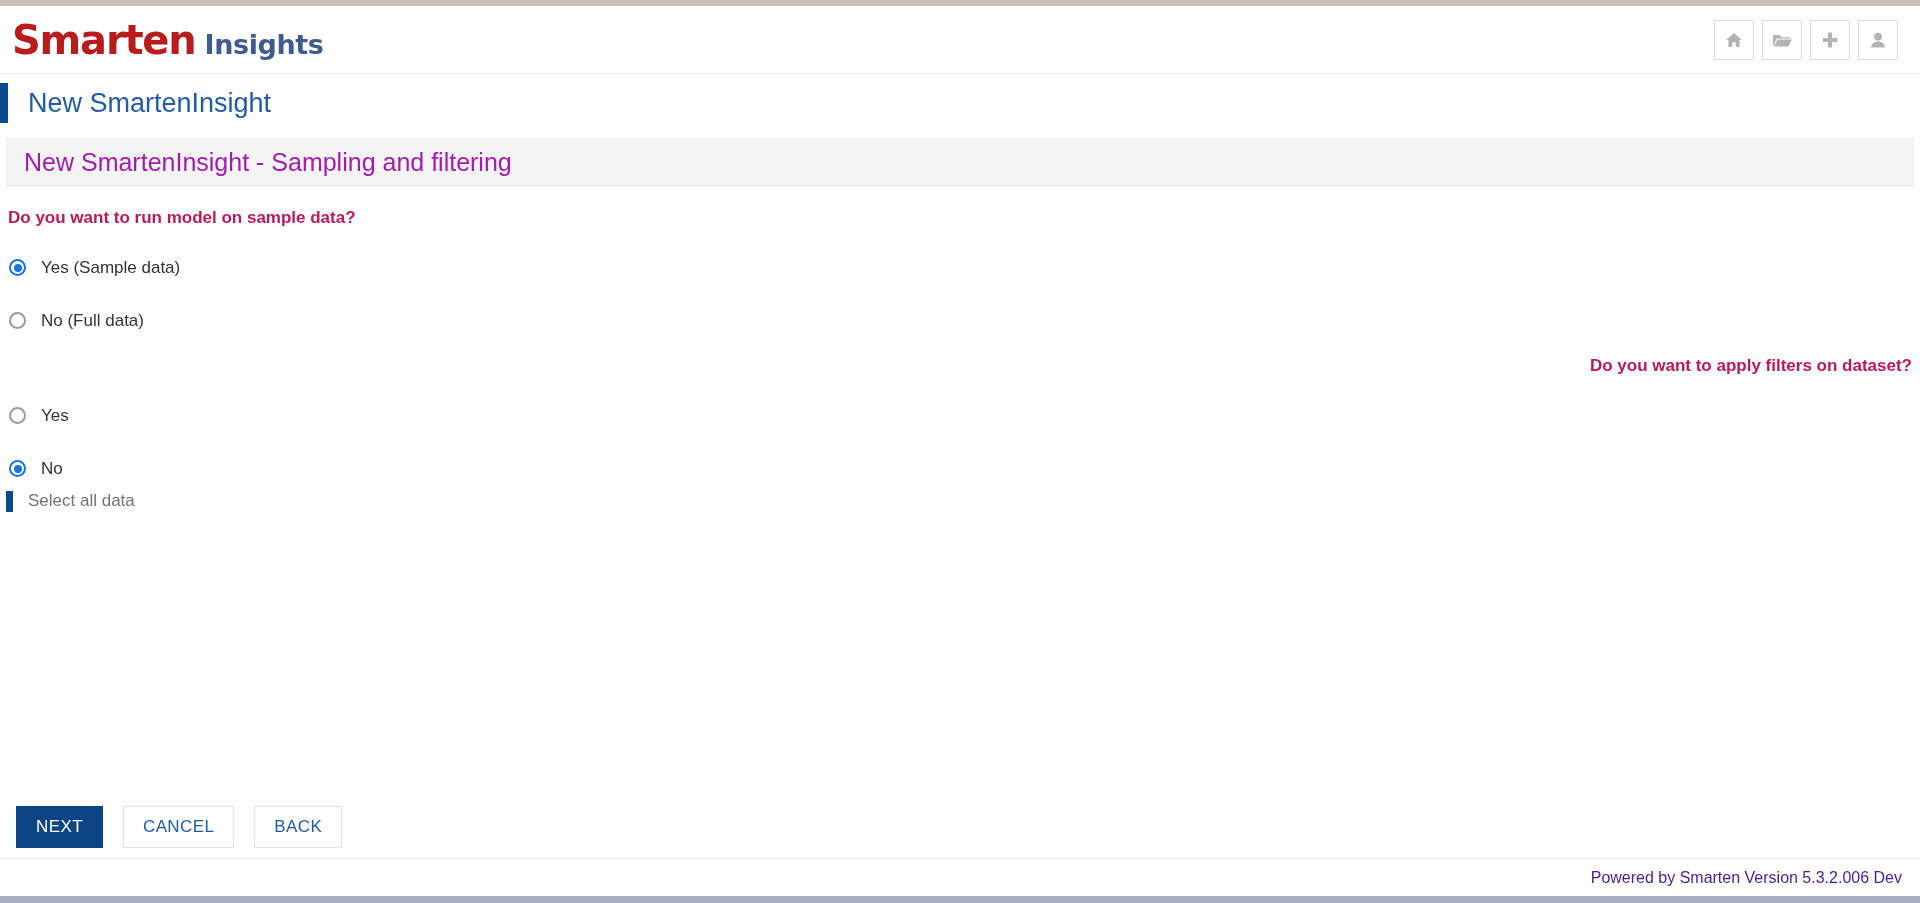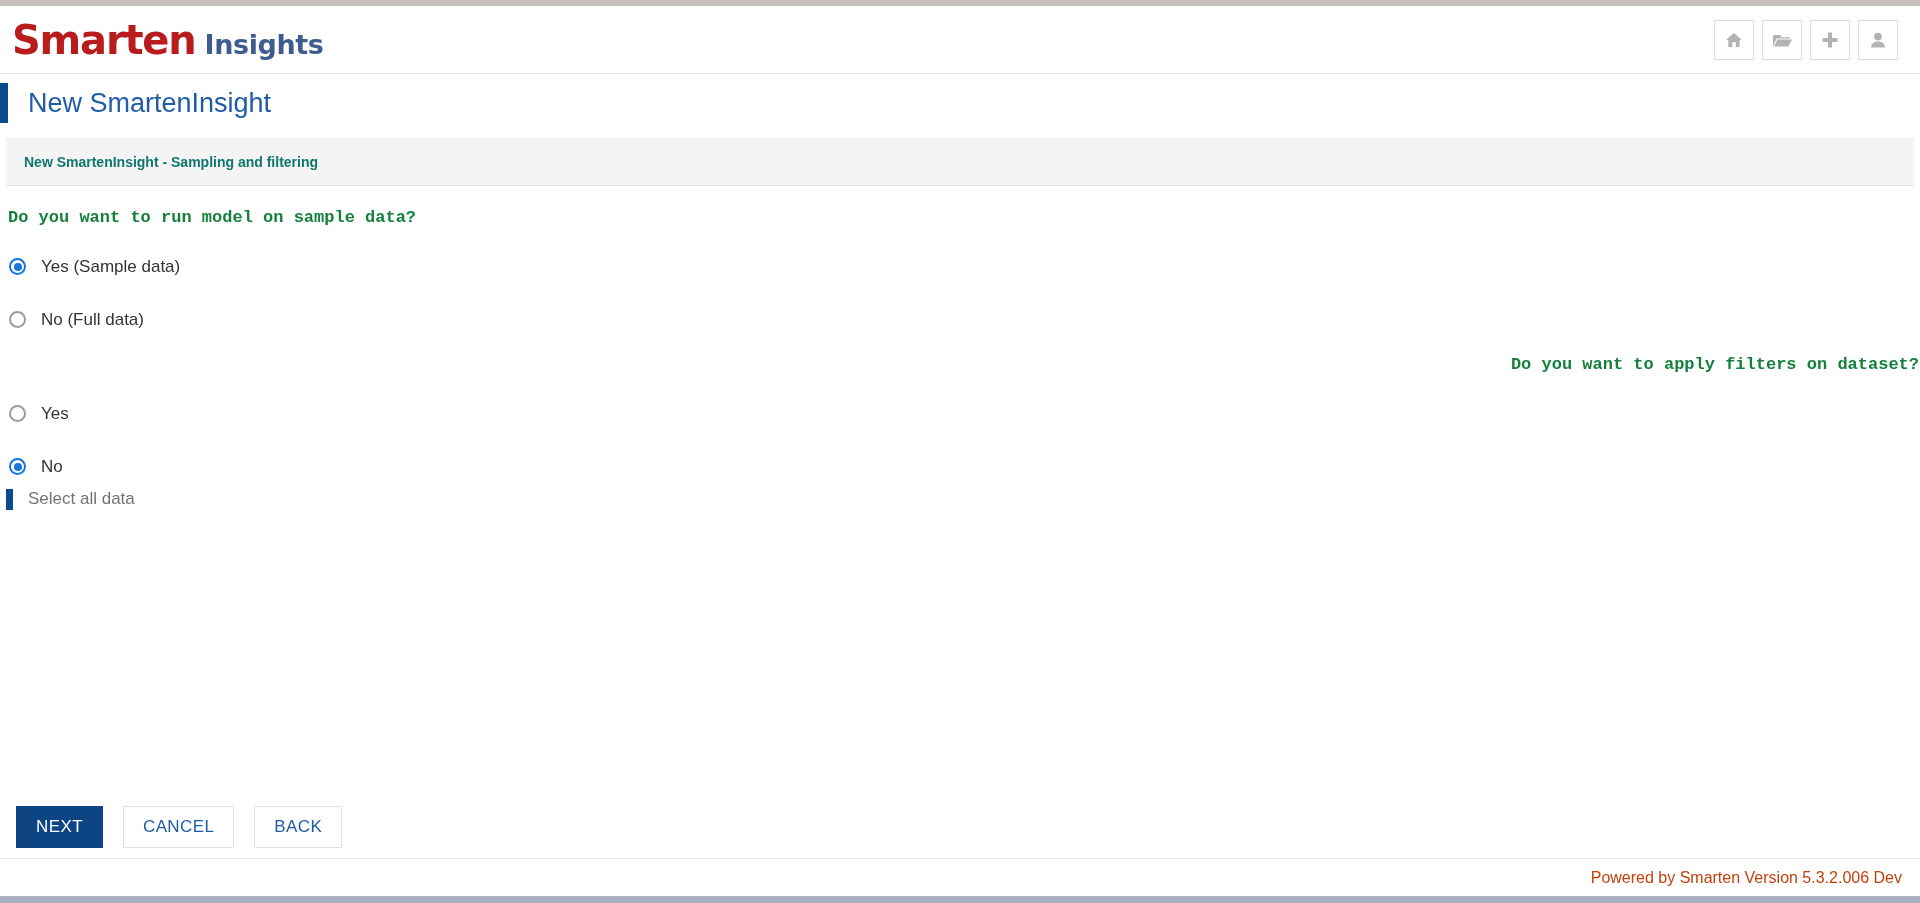--- a/index.html
+++ b/index.html
@@ -103,37 +103,36 @@
     margin: 6px 6px 0 6px;
     height: 48px;
     background: #f4f4f4;
     border-top: 1px solid #ededed;
     border-bottom: 1px solid #e2e2e2;
     display: flex;
     align-items: center;
     padding-left: 18px;
   }
   .section-bar-title {
-    font-size: 14px;
-    font-weight: bold;
-    color: #0f766e;
+    font-size: 25px;
+    font-weight: normal;
+    color: #a21caf;
     white-space: nowrap;
   }
 
   
   .content {
     padding: 22px 0 0 6px;
   }
   .question {
     font-size: 17px;
     font-weight: bold;
-    color: #15803d;
-    margin: 0 1px 10px 2px;
-    white-space: nowrap;
-    font-family: Liberation Mono, monospace;
+    color: #be185d;
+    margin: 0 8px 10px 2px;
+    white-space: nowrap;
   }
   .question.second { margin-top: 22px; text-align: right; }
 
   .radio-group { margin-bottom: 0; }
   .radio-row {
     display: flex;
     align-items: center;
     height: 27px;
     cursor: pointer;
     width: max-content;
@@ -238,21 +237,21 @@
     top: 859px;
     height: 38px;
     background: #ffffff;
     display: flex;
     align-items: center;
     justify-content: flex-end;
     padding-right: 18px;
   }
   .footer-text {
     font-size: 16px;
-    color: #c2410c;
+    color: #4c1d95;
     white-space: nowrap;
   }
   .bottom-strip {
     position: absolute;
     left: 0;
     right: 0;
     bottom: 0;
     height: 7px;
     background: #a9aec1;
   }

